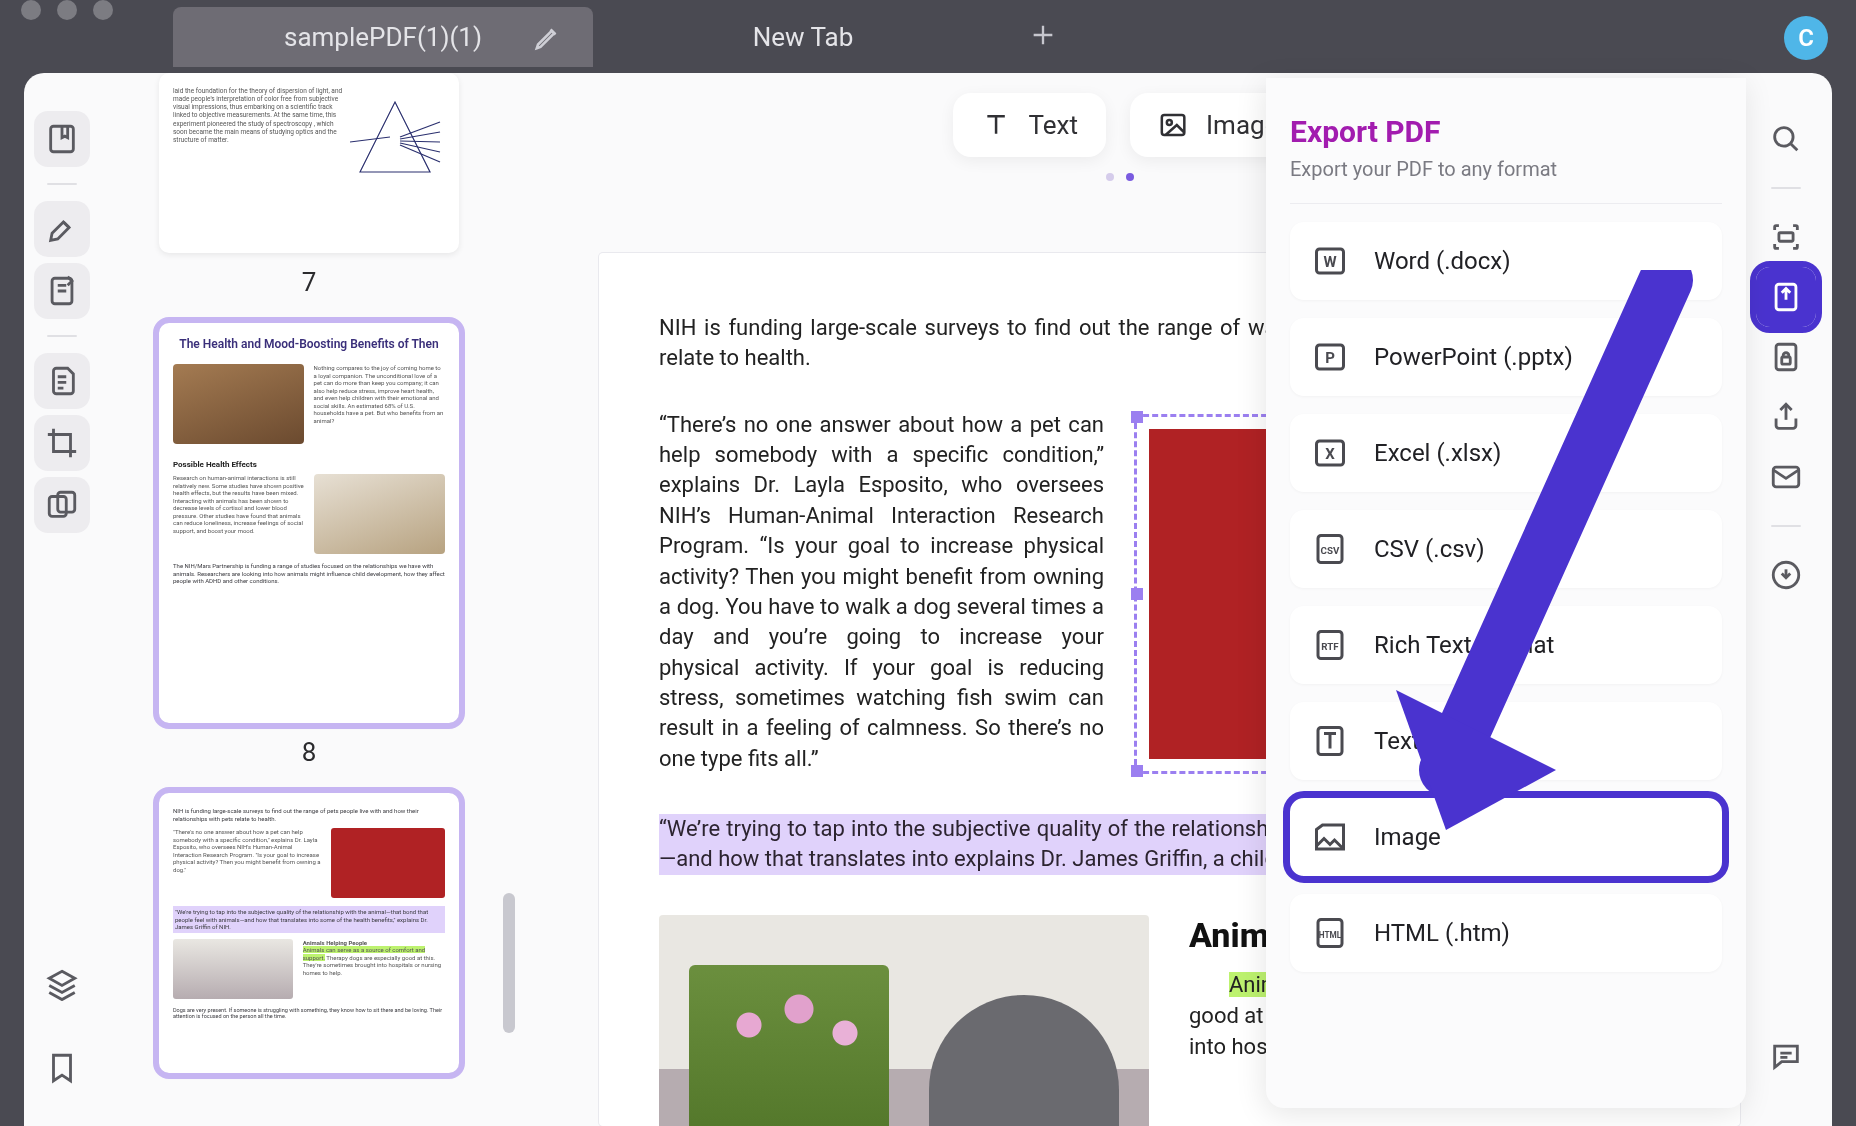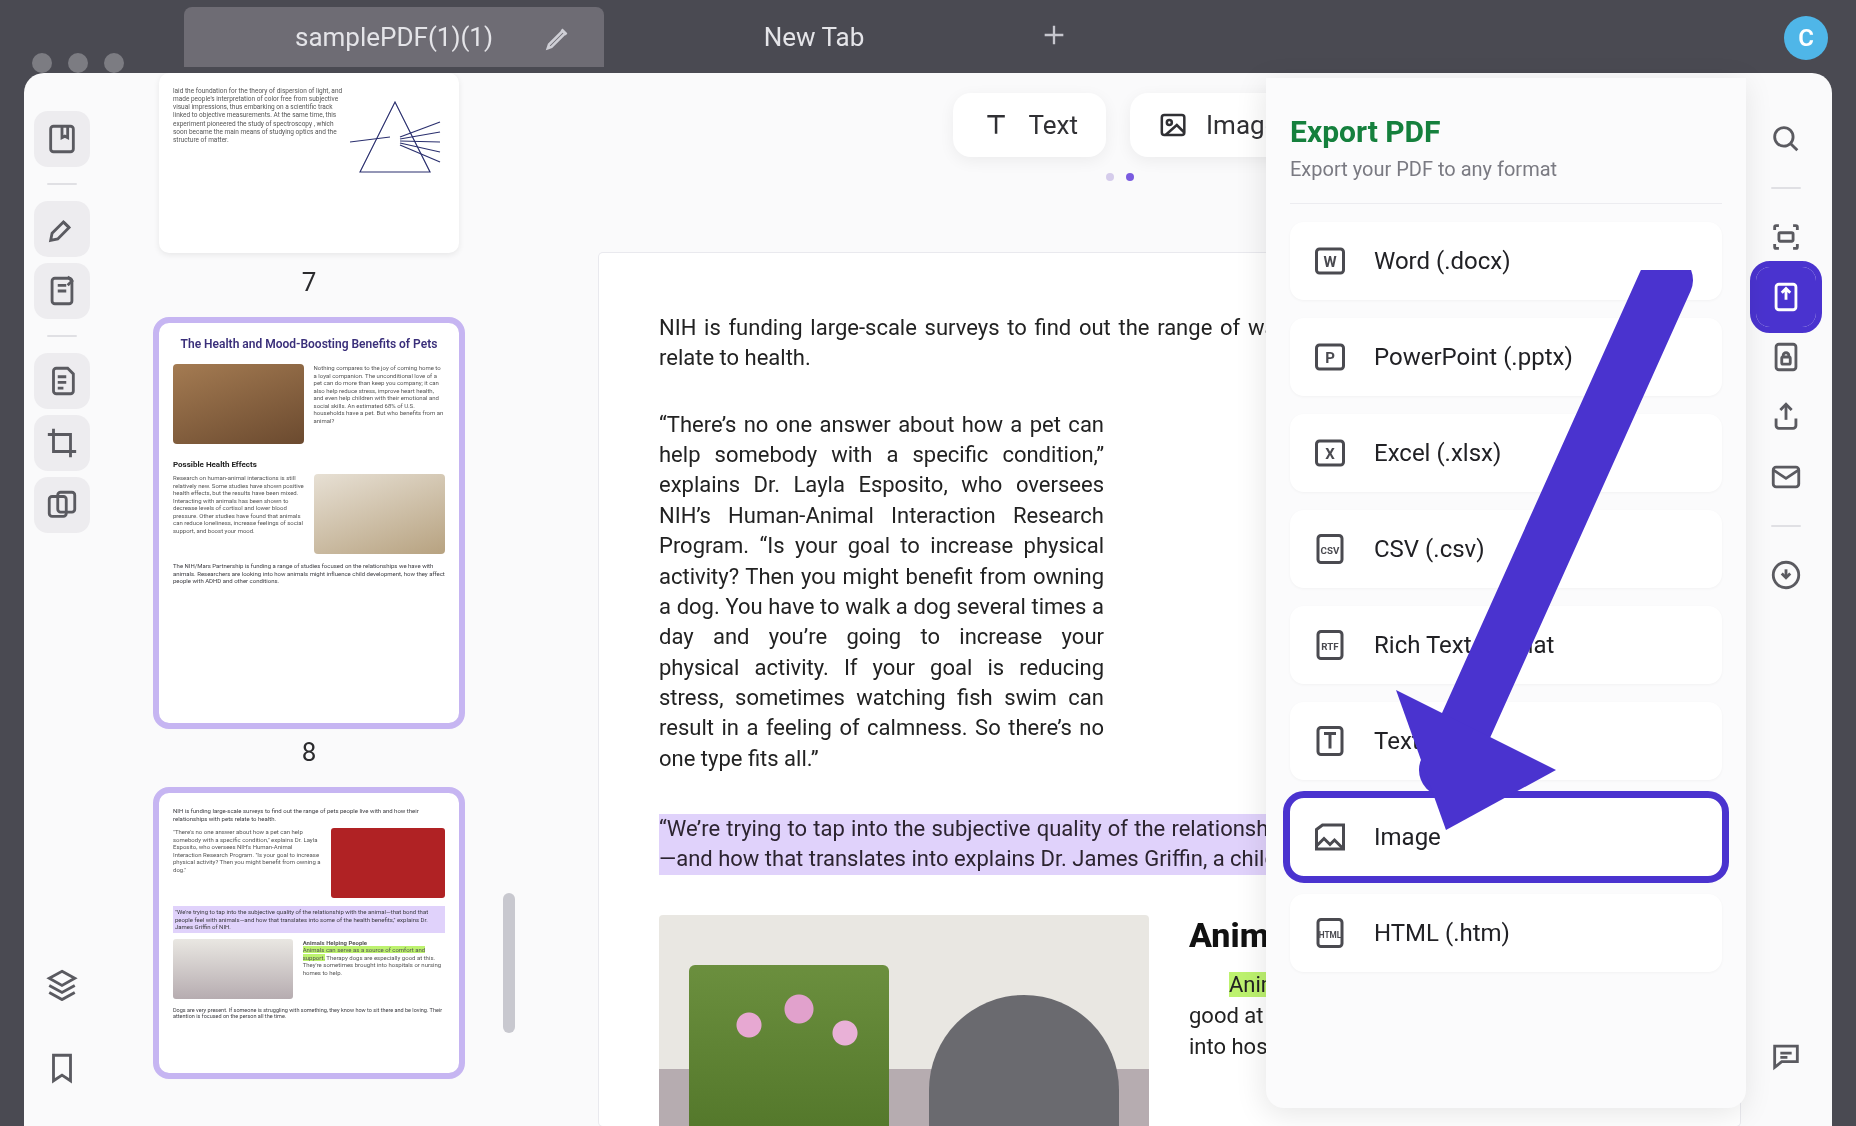--- a/index.html
+++ b/index.html
@@ -17,22 +17,22 @@
     transform-origin: top left;
     position: relative;
     background: #4a4a52;
   }
 
   
   .titlebar {
     height: 73px;
     background: #4a4a52;
     display: flex;
-    align-items: flex-end;
-    padding-left: 32px;
+    align-items: flex-start;
+    padding-left: 21px;
   }
   .traffic { display: flex; gap: 16px; margin-right: 60px; }
   .traffic span {
     width: 20px; height: 20px; border-radius: 50%; background: #7c7c82;
   }
   .tabs { display: flex; align-items: center; height: 100%; }
   .tab {
     width: 420px; height: 60px;
     display: flex; align-items: center; justify-content: center;
     color: #e4e4e8; font-size: 26px;
@@ -125,21 +125,21 @@
   .tool-dot.on { background:#7a5be0; }
 
   .paper {
     position:absolute; top:180px; left:80px; right:0; bottom:0;
     background:#fff; box-shadow: 0 0 0 1px #e9e9ee;
     border-radius:4px; padding: 60px 60px 0 60px;
     overflow:hidden;
   }
   .p-body p { font-size: 22px; color:#222; line-height:1.38; text-align:justify; }
   .p-body .sp1 { margin-bottom: 36px; }
-  .quote-block { display:flex; gap:30px; margin-bottom:40px; align-items:flex-start;justify-content:space-between; }
+  .quote-block { display:flex; gap:30px; margin-bottom:40px; align-items:flex-start; }
   .quote-block p { width: 445px; }
   .sel-frame {
     width: 360px; height: 360px; position:relative; margin-top:4px;
     border: 3px dashed #9b7ff0;
   }
   .sel-frame .handle {
     position:absolute; width:12px; height:12px; background:#9b7ff0;
   }
   .h-tl{top:-6px;left:-6px}.h-tr{top:-6px;right:-6px}.h-bl{bottom:-6px;left:-6px}.h-br{bottom:-6px;right:-6px}
   .h-tm{top:-6px;left:50%;transform:translateX(-50%)}
@@ -195,21 +195,21 @@
   
   .panel {
     position: absolute;
     top: 78px; right: 110px;
     width: 480px; height: 1030px;
     background: #fbfbfc;
     border-radius: 0 0 18px 18px;
     box-shadow: -2px 6px 30px rgba(0,0,0,.10);
     padding: 36px 24px 24px 24px;
   }
-  .panel h2 { font-size: 30px; font-weight:700; color:#15803d; }
+  .panel h2 { font-size: 30px; font-weight:700; color:#a21caf; }
   .panel .sub { font-size: 20px; color:#7a7a82; font-weight:400; margin-top:8px;}
   .panel hr { border:none; border-top:1px solid #ececf0; margin: 22px 0 18px; }
   .opt {
     height: 78px; background:#fff; border-radius:14px;
     display:flex; align-items:center; gap:26px; padding:0 22px;
     font-size:24px; color:#212125; margin-bottom: 18px;
     box-shadow: 0 1px 3px rgba(0,0,0,.04);
   }
   .opt .ico {
     width:36px; height:36px; color:#4a4a50;
@@ -341,21 +341,21 @@
                 <path d="M55 56 L95 65"></path>
                 <path d="M55 58 L95 75"></path>
             </svg>
           </div>
         </div>
       </div>
       <div class="thumb-num">7</div>
 
       <div class="thumb-card sel" style="height:400px;">
         <div class="thumb-content">
-          <div class="thumb-title">The Health and Mood-Boosting Benefits of Pets</div>
+          <div class="thumb-title">The Health and Mood-Boosting Benefits of Then</div>
           <div class="mini-row">
             <div class="mini-img cat1" style="width:48%"></div>
             <div class="txt">Nothing compares to the joy of coming home to a loyal companion. The unconditional love of a pet can do more than keep you company; it can also help reduce stress, improve heart health, and even help children with their emotional and social skills. An estimated 68% of U.S. households have a pet. But who benefits from an animal?</div>
           </div>
           <div class="sub">Possible Health Effects</div>
           <div class="mini-row">
             <div class="txt">Research on human-animal interactions is still relatively new. Some studies have shown positive health effects, but the results have been mixed. Interacting with animals has been shown to decrease levels of cortisol and lower blood pressure. Other studies have found that animals can reduce loneliness, increase feelings of social support, and boost your mood.</div>
             <div class="mini-img dogs1" style="width:48%"></div>
           </div>
           <div class="txt" style="font-size:6px;">The NIH/Mars Partnership is funding a range of studies focused on the relationships we have with animals. Researchers are looking into how animals might influence child development, how they affect people with ADHD and other conditions.</div>

